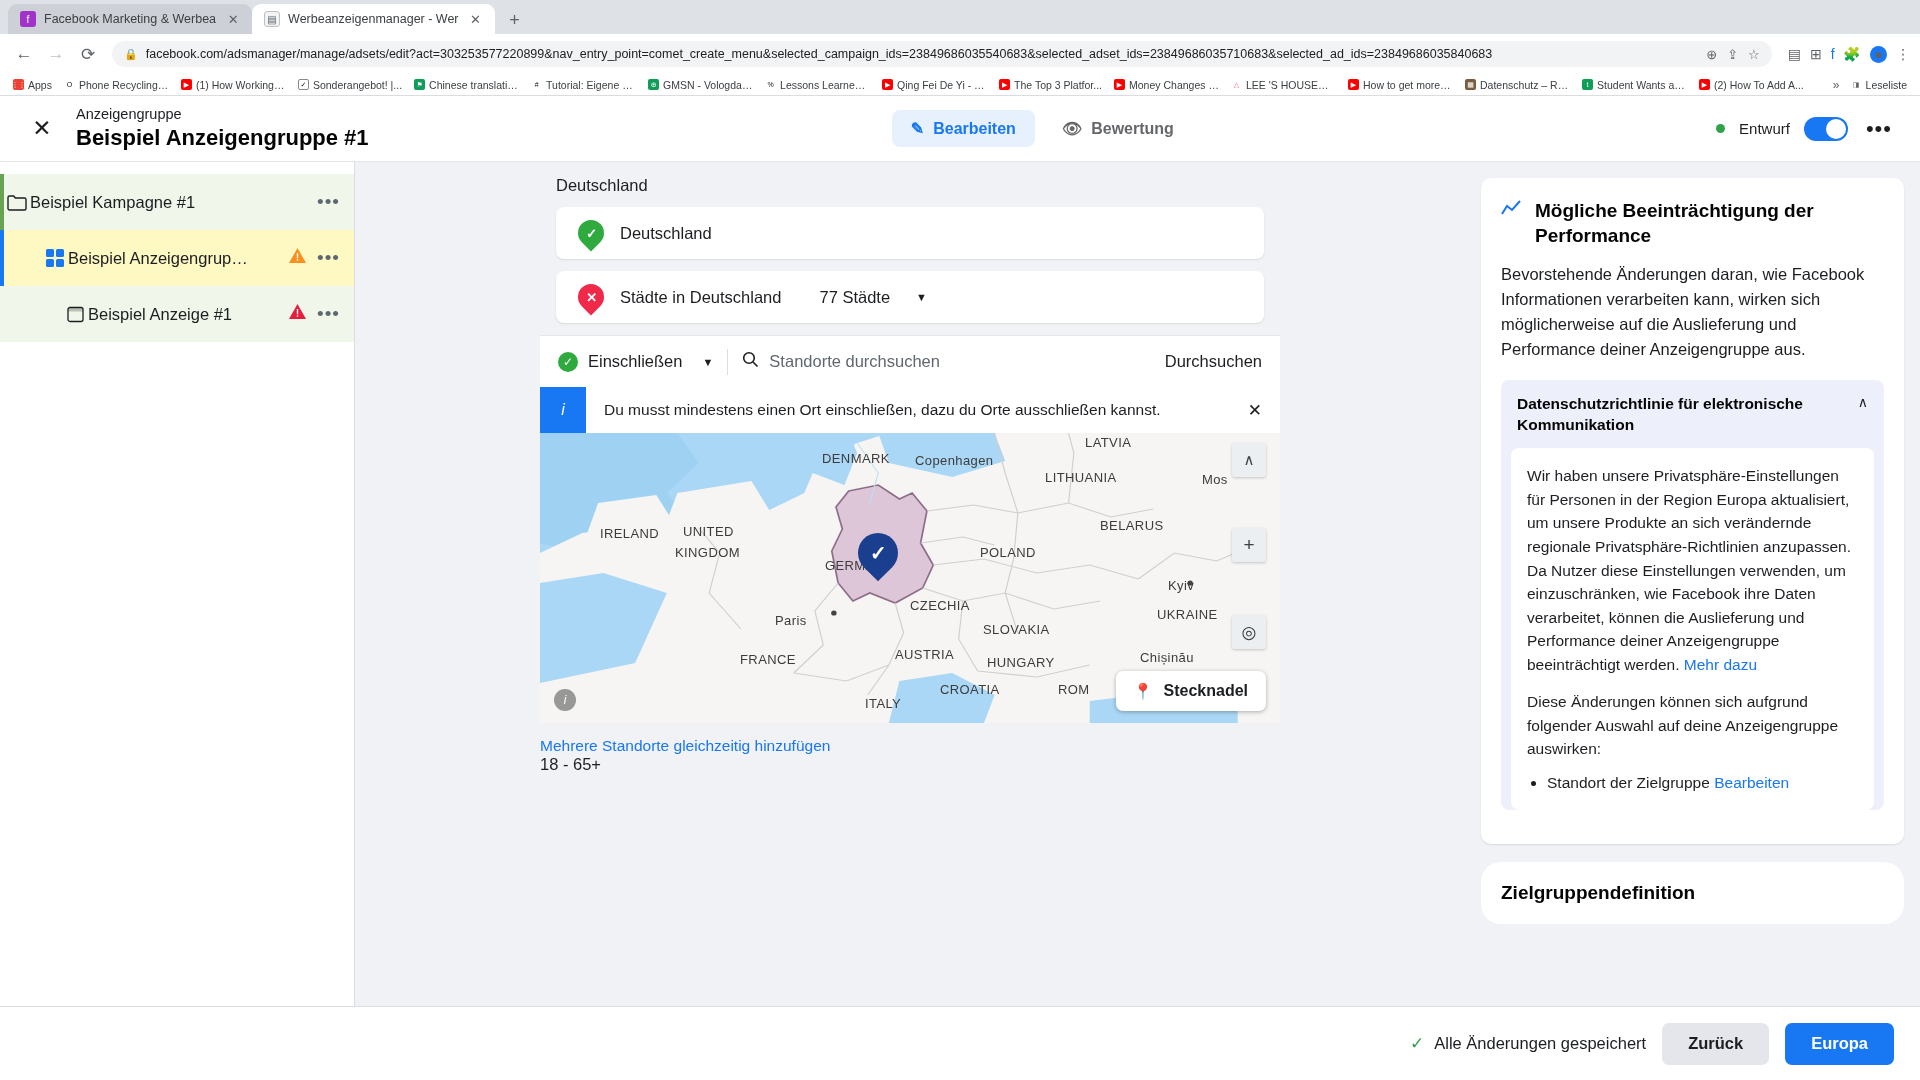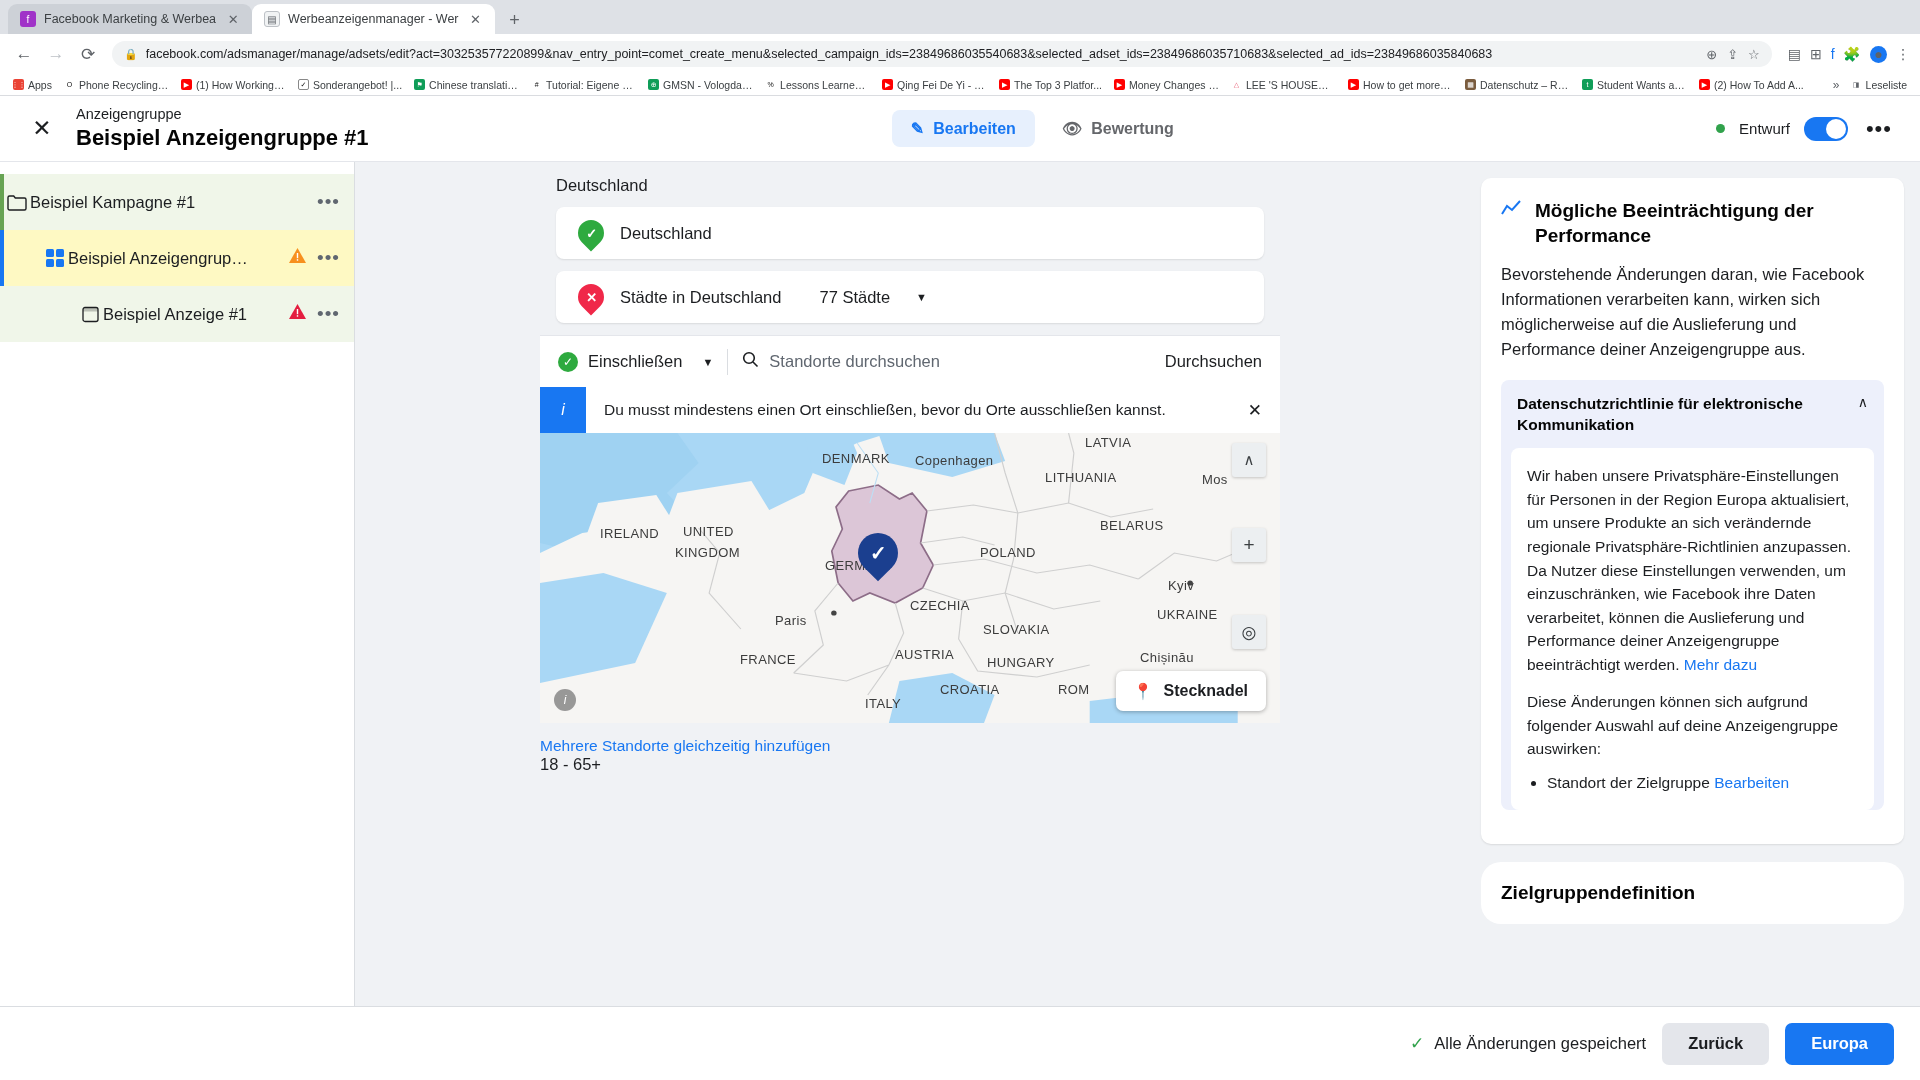--- a/index.html
+++ b/index.html
@@ -362,21 +362,21 @@
         <span class="sb-label">Beispiel Anzeigengrup…</span>
         <span class="sb-warn">
           <svg width="19" height="17" viewBox="0 0 19 17">
               <path d="M9.5 1l8.5 15H1z" fill="#f7901e"></path>
               <rect x="8.8" y="6" width="1.4" height="5.2" fill="#fff"></rect>
               <rect x="8.8" y="12.2" width="1.4" height="1.5" fill="#fff"></rect>
             </svg>
         </span>
         <span class="sb-dots">•••</span>
       </div>
-      <div class="sb-row ad" style="padding-left:73px">
+      <div class="sb-row ad" style="padding-left:58px">
         <span class="sb-ico">
           <svg width="17" height="17" viewBox="0 0 17 17">
               <rect x="1" y="1.5" width="15" height="14" rx="2" fill="none" stroke="#1c1e21" stroke-width="1.3"></rect>
               <rect x="1" y="1.5" width="15" height="4" fill="#1c1e21" opacity=".25"></rect>
             </svg>
         </span>
         <span class="sb-label">Beispiel Anzeige #1</span>
         <span class="sb-warn red">
           <svg width="19" height="17" viewBox="0 0 19 17">
               <path d="M9.5 1l8.5 15H1z" fill="#e41e3f"></path>
@@ -425,21 +425,21 @@
                 <circle cx="7" cy="7" r="5.3" fill="none" stroke="#1c1e21" stroke-width="1.6"></circle>
                 <line x1="11" y1="11" x2="15.5" y2="15.5" stroke="#1c1e21" stroke-width="1.6"></line>
               </svg>
           </span>
           <input class="srch-input" placeholder="Standorte durchsuchen" style="">
           <span class="srch-btn">Durchsuchen</span>
         </div>
 
         <div class="banner">
           <span class="banner-ico">i</span>
-          <span class="banner-txt">Du musst mindestens einen Ort einschließen, bevor du Orte ausschließen kannst.</span>
+          <span class="banner-txt">Du musst mindestens einen Ort einschließen, dazu du Orte ausschließen kannst.</span>
           <span class="banner-x">✕</span>
         </div>
 
         <div class="map">
           <svg viewBox="0 0 700 290" preserveAspectRatio="none">
             <rect width="700" height="290" fill="#a9d7f5"></rect>
             <path d="M0 0 H130 L150 30 L120 60 L150 95 L120 120 L60 125 L0 110 Z" fill="#9fd2f2"></path>
 
             <path d="M0 120 L40 100 L95 92 L140 84 L175 70 L215 78 L250 60 L262 30 L300 10 L330 0 H700 V290 H0 Z" fill="#f6f5f3"></path>
             <path d="M55 70 L110 62 L128 92 L88 118 L42 108 Z" fill="#f6f5f3"></path>

